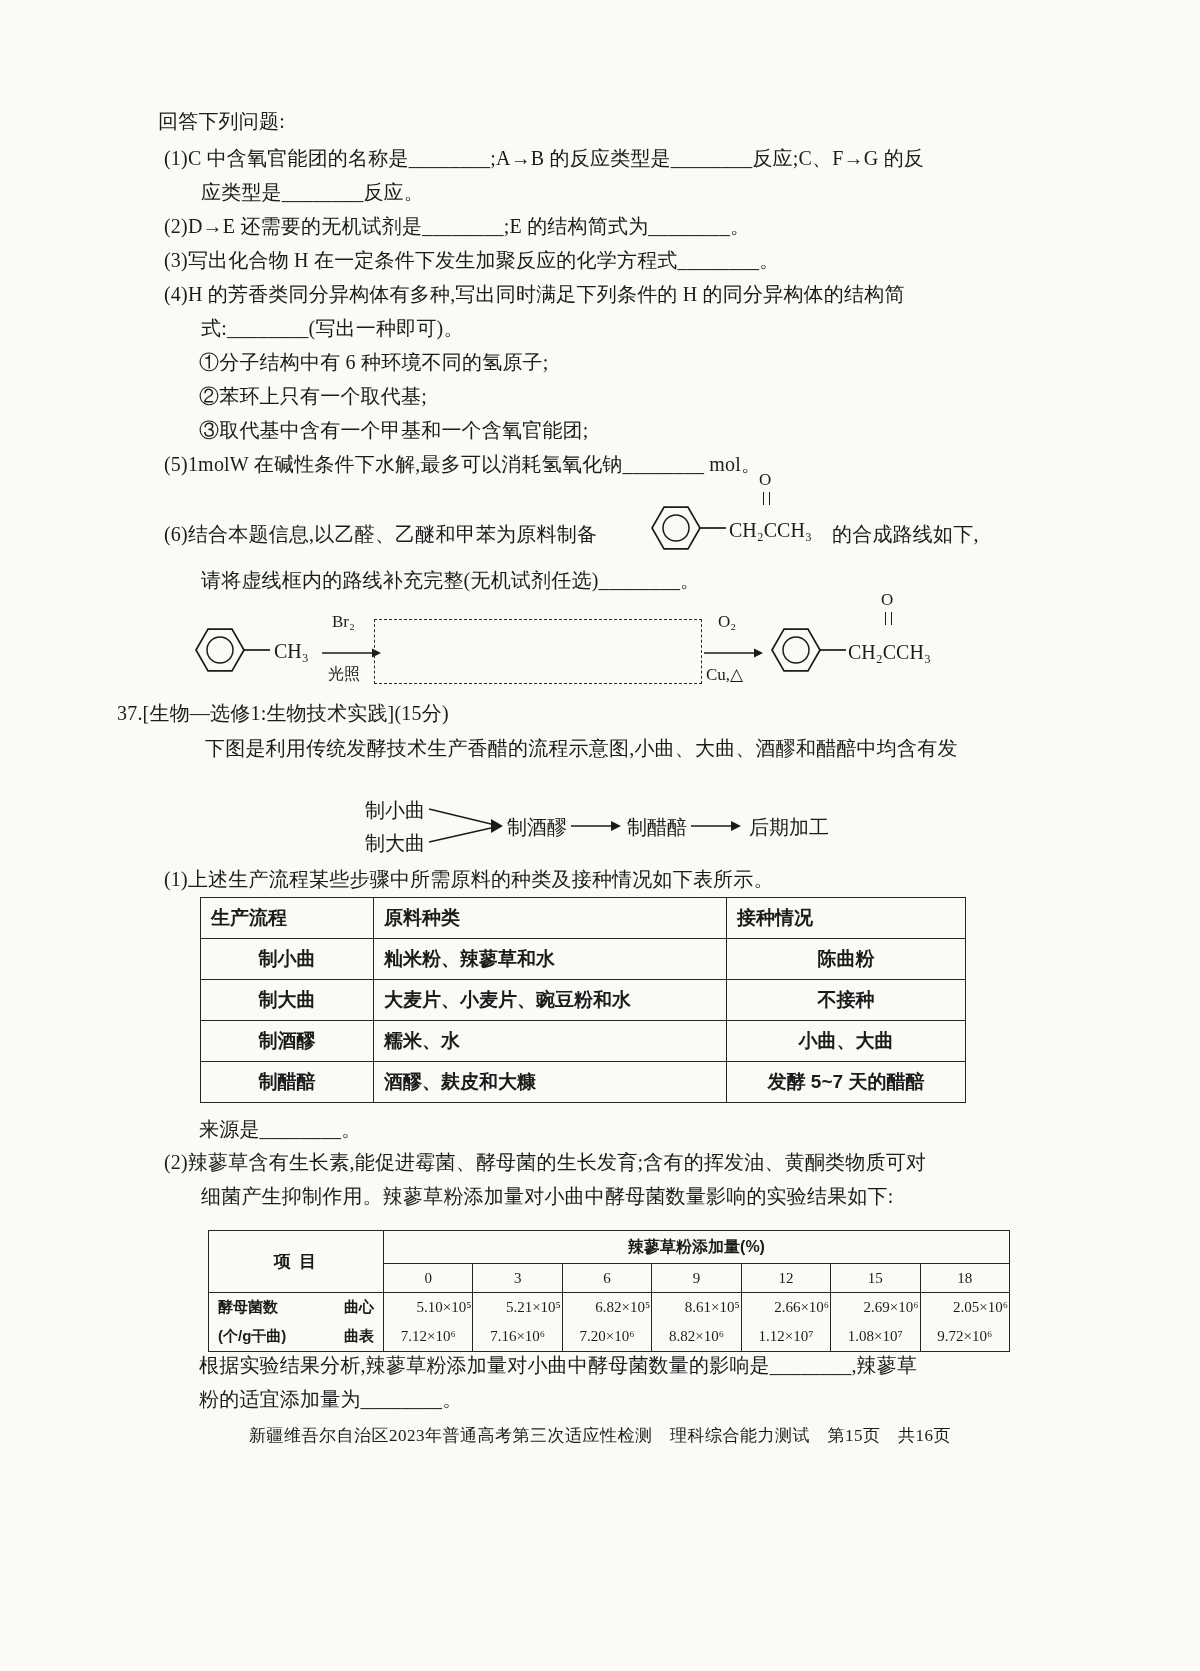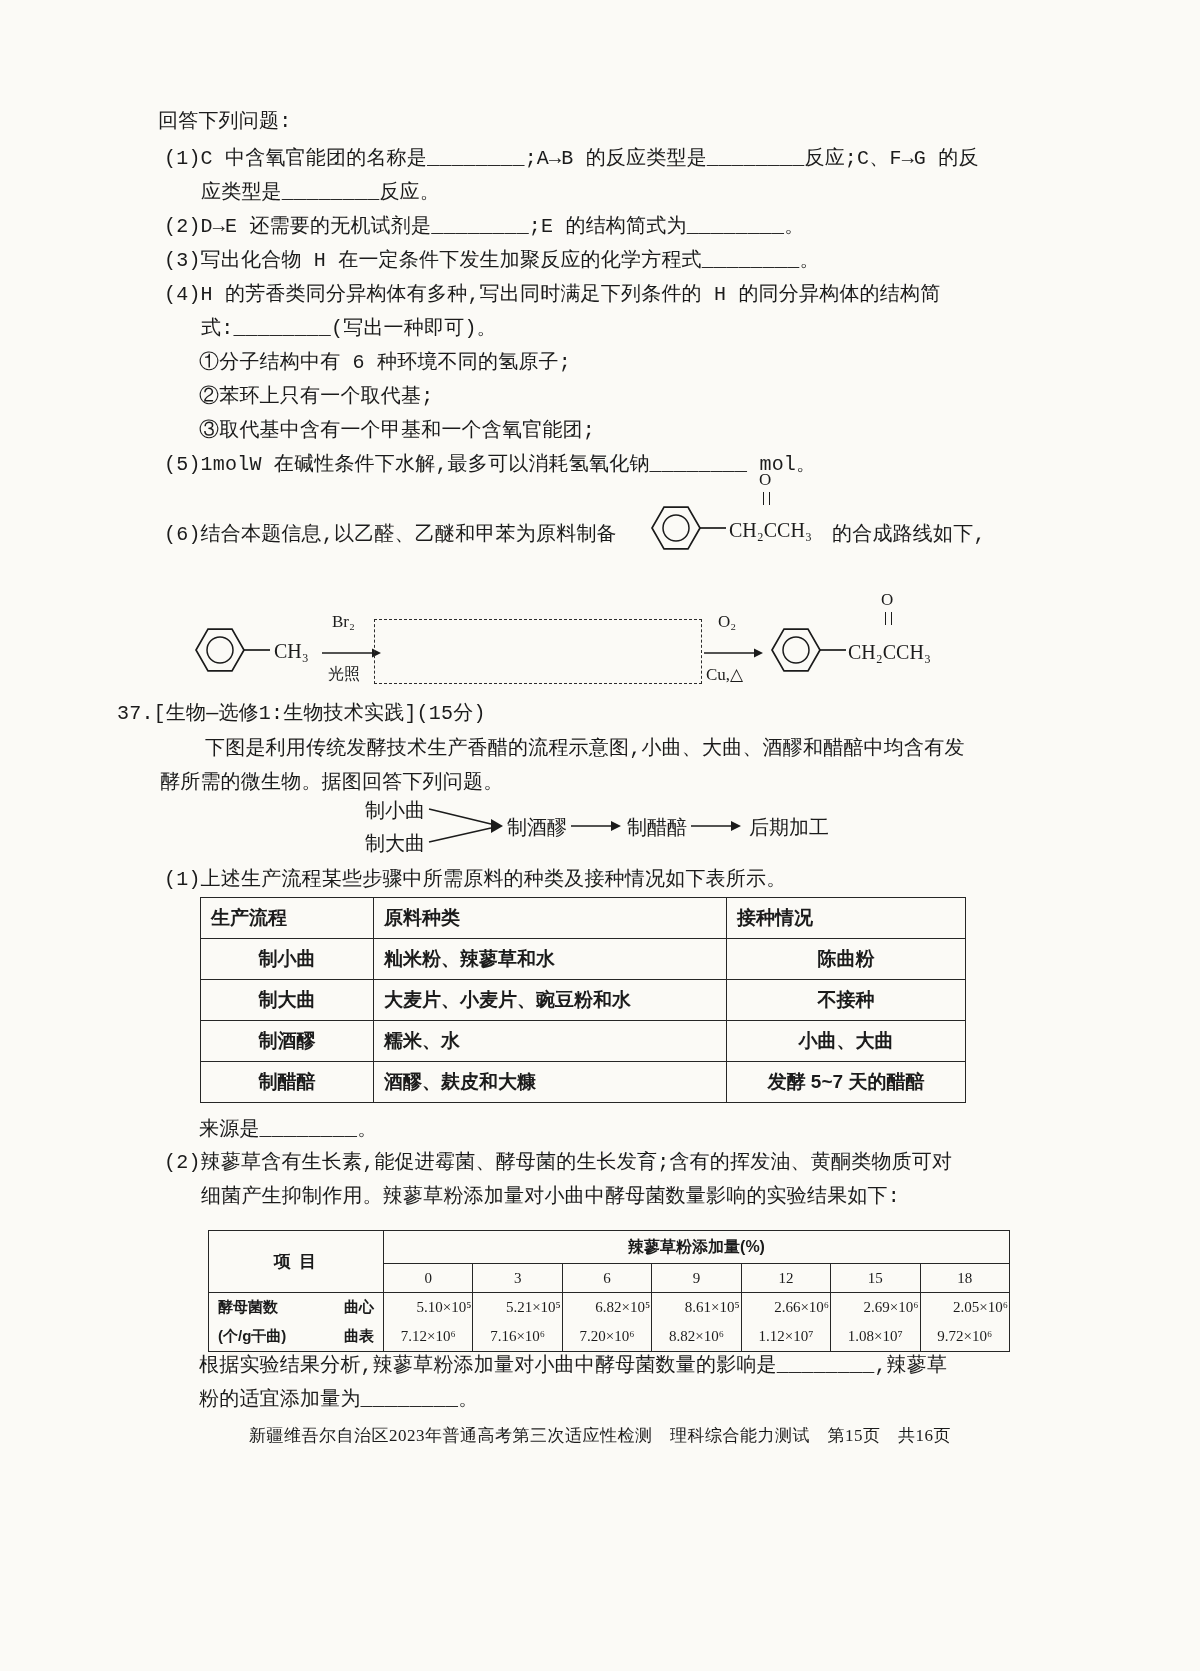--- a/index.html
+++ b/index.html
@@ -1,19 +1,19 @@
 <!DOCTYPE html>
 <html><head>
 <meta charset="utf-8">
 <style>
   html,body{margin:0;padding:0;}
   body{background:#d9d7d2;font-family:"Liberation Serif","DejaVu Serif",serif;}
   #page{position:relative;width:1200px;height:1671px;margin:0 auto;background:#fbfaf6;color:#1b1b1b;overflow:hidden;}
   .abs{position:absolute;white-space:nowrap;}
-  .line{font-size:20px;letter-spacing:0.2px;line-height:1.35;font-family:Liberation Mono, monospace;}
+  .line{font-size:20px;letter-spacing:0.2px;line-height:1.35;}
   .formula{font-size:20px;font-family:"Liberation Serif","DejaVu Serif",serif;}
   .oxy{font-size:17px;}
   .chem-label{font-size:17px;}
   .chem-label-cn{font-size:16px;}
   .dbond{width:5px;height:13px;border-left:1.7px solid #1b1b1b;border-right:1.7px solid #1b1b1b;}
   .dash-box{border:1.8px dashed #2c2c2c;background:transparent;}
   .flow-text{font-size:20px;position:absolute;white-space:nowrap;}
   table{border-collapse:collapse;}
   .t1{width:766px;font-family:"Liberation Sans","DejaVu Sans",sans-serif;}
   .t1 th,.t1 td{border:1.8px solid #262626;font-size:19px;padding:3px 10px;height:34px;}
@@ -55,20 +55,21 @@
   <div class="abs line" style="left:164px;top:521px">(6)结合本题信息,以乙醛、乙醚和甲苯为原料制备</div>
   <svg class="abs" style="left:648px;top:500px" width="80" height="56" viewBox="0 0 80 56">
     <polygon points="52,28 40,48.8 16,48.8 4,28 16,7.2 40,7.2" fill="none" stroke="#1b1b1b" stroke-width="1.7"></polygon>
     <circle cx="28" cy="28" r="13" fill="none" stroke="#1b1b1b" stroke-width="1.5"></circle>
     <line x1="52" y1="28" x2="78" y2="28" stroke="#1b1b1b" stroke-width="1.7"></line>
   </svg>
   <div class="abs oxy" style="left:759px;top:470px">O</div>
   <div class="abs dbond" style="left:763px;top:492px"></div>
   <div class="abs formula" style="left:729px;top:519px">CH₂CCH₃</div>
   <div class="abs line" style="left:832px;top:521px">的合成路线如下,</div>
+  <div class="abs line" style="left:201px;top:567px">请将虚线框内的路线补充完整(无机试剂任选)________。</div>
 
   <svg class="abs" style="left:192px;top:622px" width="80" height="56" viewBox="0 0 80 56">
     <polygon points="52,28 40,48.8 16,48.8 4,28 16,7.2 40,7.2" fill="none" stroke="#1b1b1b" stroke-width="1.7"></polygon>
     <circle cx="28" cy="28" r="13" fill="none" stroke="#1b1b1b" stroke-width="1.5"></circle>
     <line x1="52" y1="28" x2="78" y2="28" stroke="#1b1b1b" stroke-width="1.7"></line>
   </svg>
   <div class="abs formula" style="left:274px;top:640px">CH₃</div>
   <div class="abs chem-label" style="left:332px;top:612px">Br₂</div>
   <svg class="abs" style="left:322px;top:644px" width="60" height="18" viewBox="0 0 60 18">
     <line x1="0" y1="9" x2="50" y2="9" stroke="#1b1b1b" stroke-width="1.6"></line>
@@ -86,21 +87,20 @@
     <polygon points="52,28 40,48.8 16,48.8 4,28 16,7.2 40,7.2" fill="none" stroke="#1b1b1b" stroke-width="1.7"></polygon>
     <circle cx="28" cy="28" r="13" fill="none" stroke="#1b1b1b" stroke-width="1.5"></circle>
     <line x1="52" y1="28" x2="78" y2="28" stroke="#1b1b1b" stroke-width="1.7"></line>
   </svg>
   <div class="abs oxy" style="left:881px;top:590px">O</div>
   <div class="abs dbond" style="left:885px;top:612px"></div>
   <div class="abs formula" style="left:848px;top:641px">CH₂CCH₃</div>
 
   <div class="abs line" style="left:117px;top:700px">37.[生物—选修1:生物技术实践](15分)</div>
   <div class="abs line" style="left:205px;top:735px">下图是利用传统发酵技术生产香醋的流程示意图,小曲、大曲、酒醪和醋醅中均含有发</div>
-  <div class="abs line" style="left:160px;top:769px">酵所需的微生物。据图回答下列问题。</div>
 
   <div class="abs" style="left:365px;top:797px;width:470px;height:58px">
     <svg style="position:absolute;left:0;top:0" width="470" height="58" viewBox="0 0 470 58">
       <line x1="64" y1="12" x2="126" y2="27" stroke="#1b1b1b" stroke-width="1.6"></line>
       <line x1="64" y1="45" x2="126" y2="31" stroke="#1b1b1b" stroke-width="1.6"></line>
       <polygon points="126,22 138,29 126,36" fill="#1b1b1b"></polygon>
       <line x1="206" y1="29" x2="246" y2="29" stroke="#1b1b1b" stroke-width="1.6"></line>
       <polygon points="246,24 256,29 246,34" fill="#1b1b1b"></polygon>
       <line x1="326" y1="29" x2="366" y2="29" stroke="#1b1b1b" stroke-width="1.6"></line>
       <polygon points="366,24 376,29 366,34" fill="#1b1b1b"></polygon>

